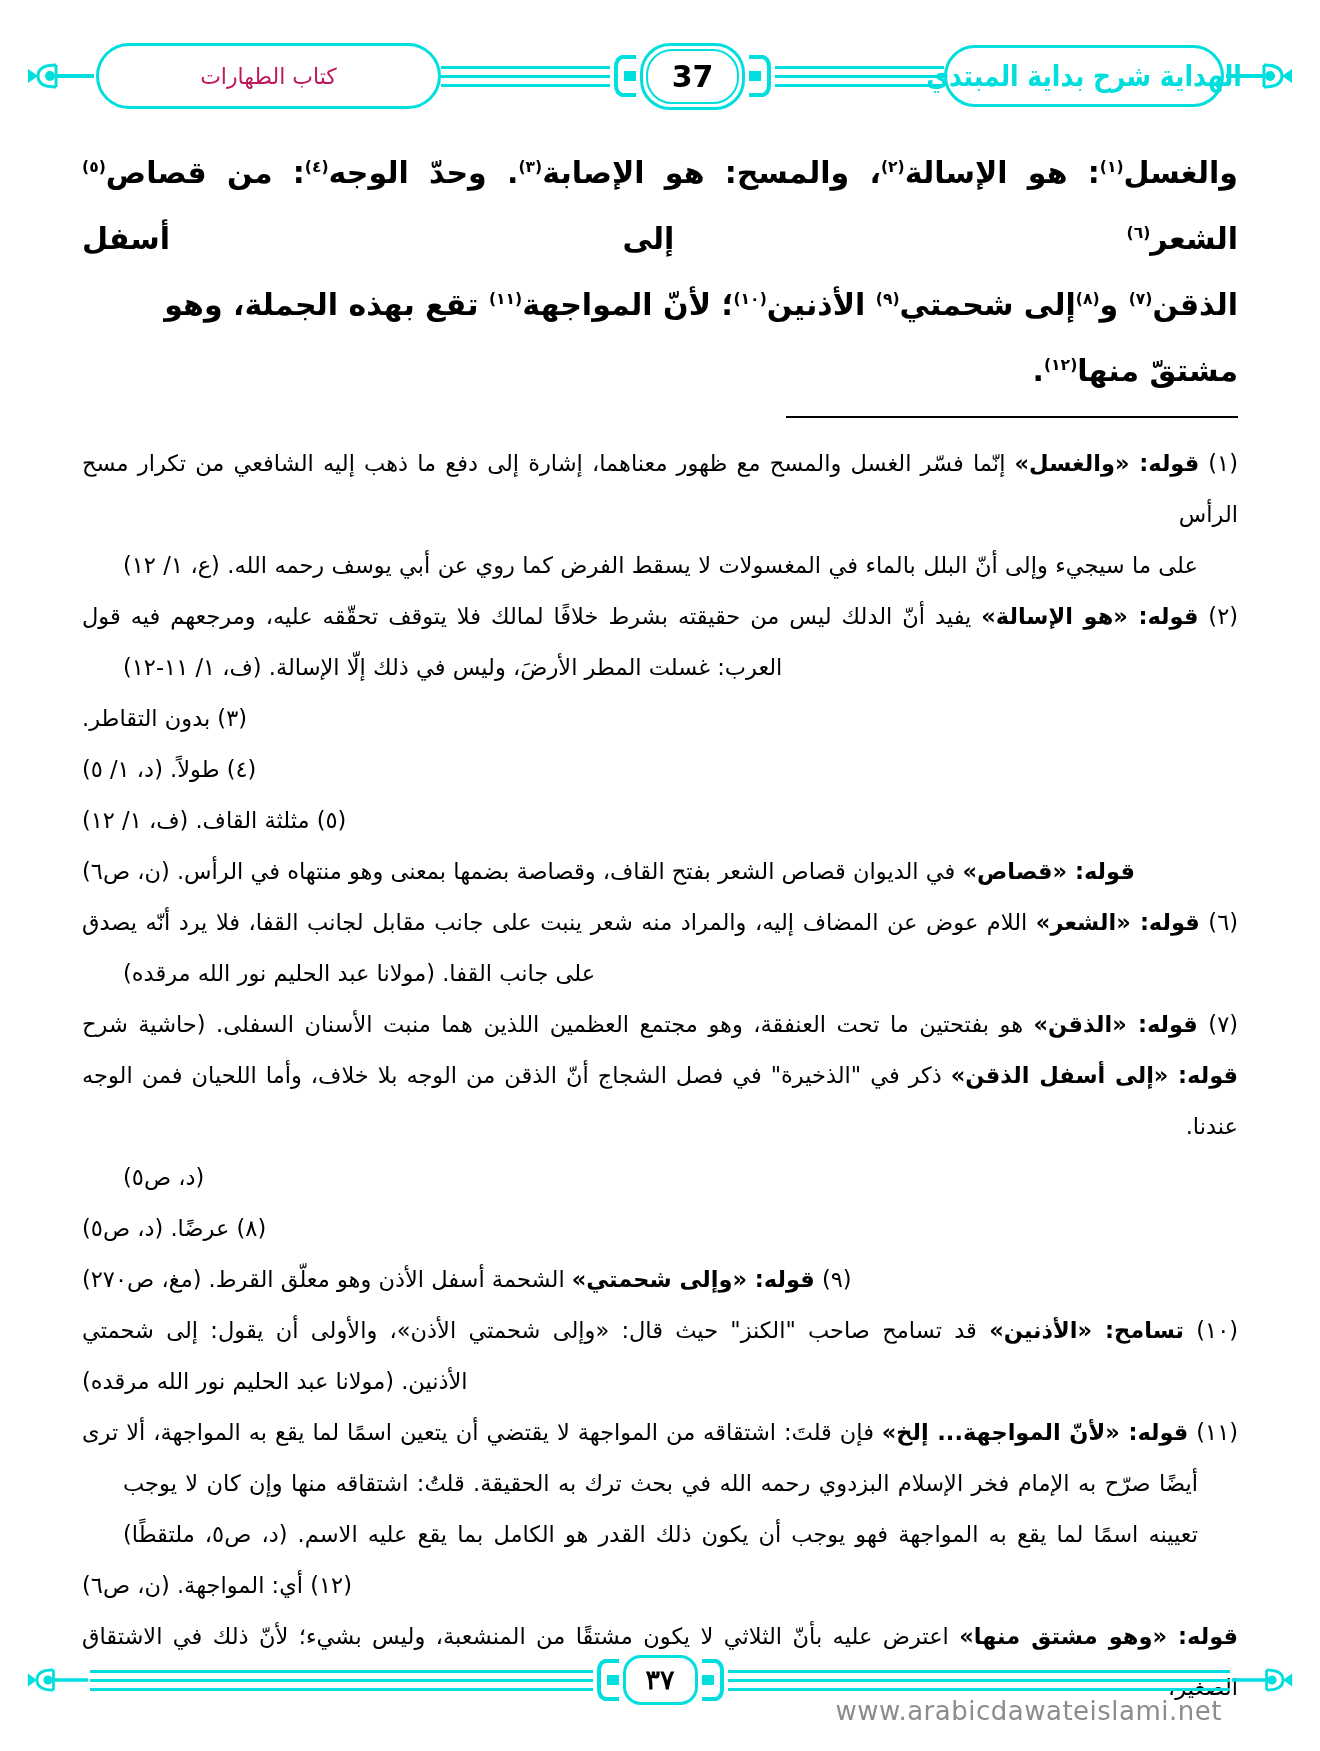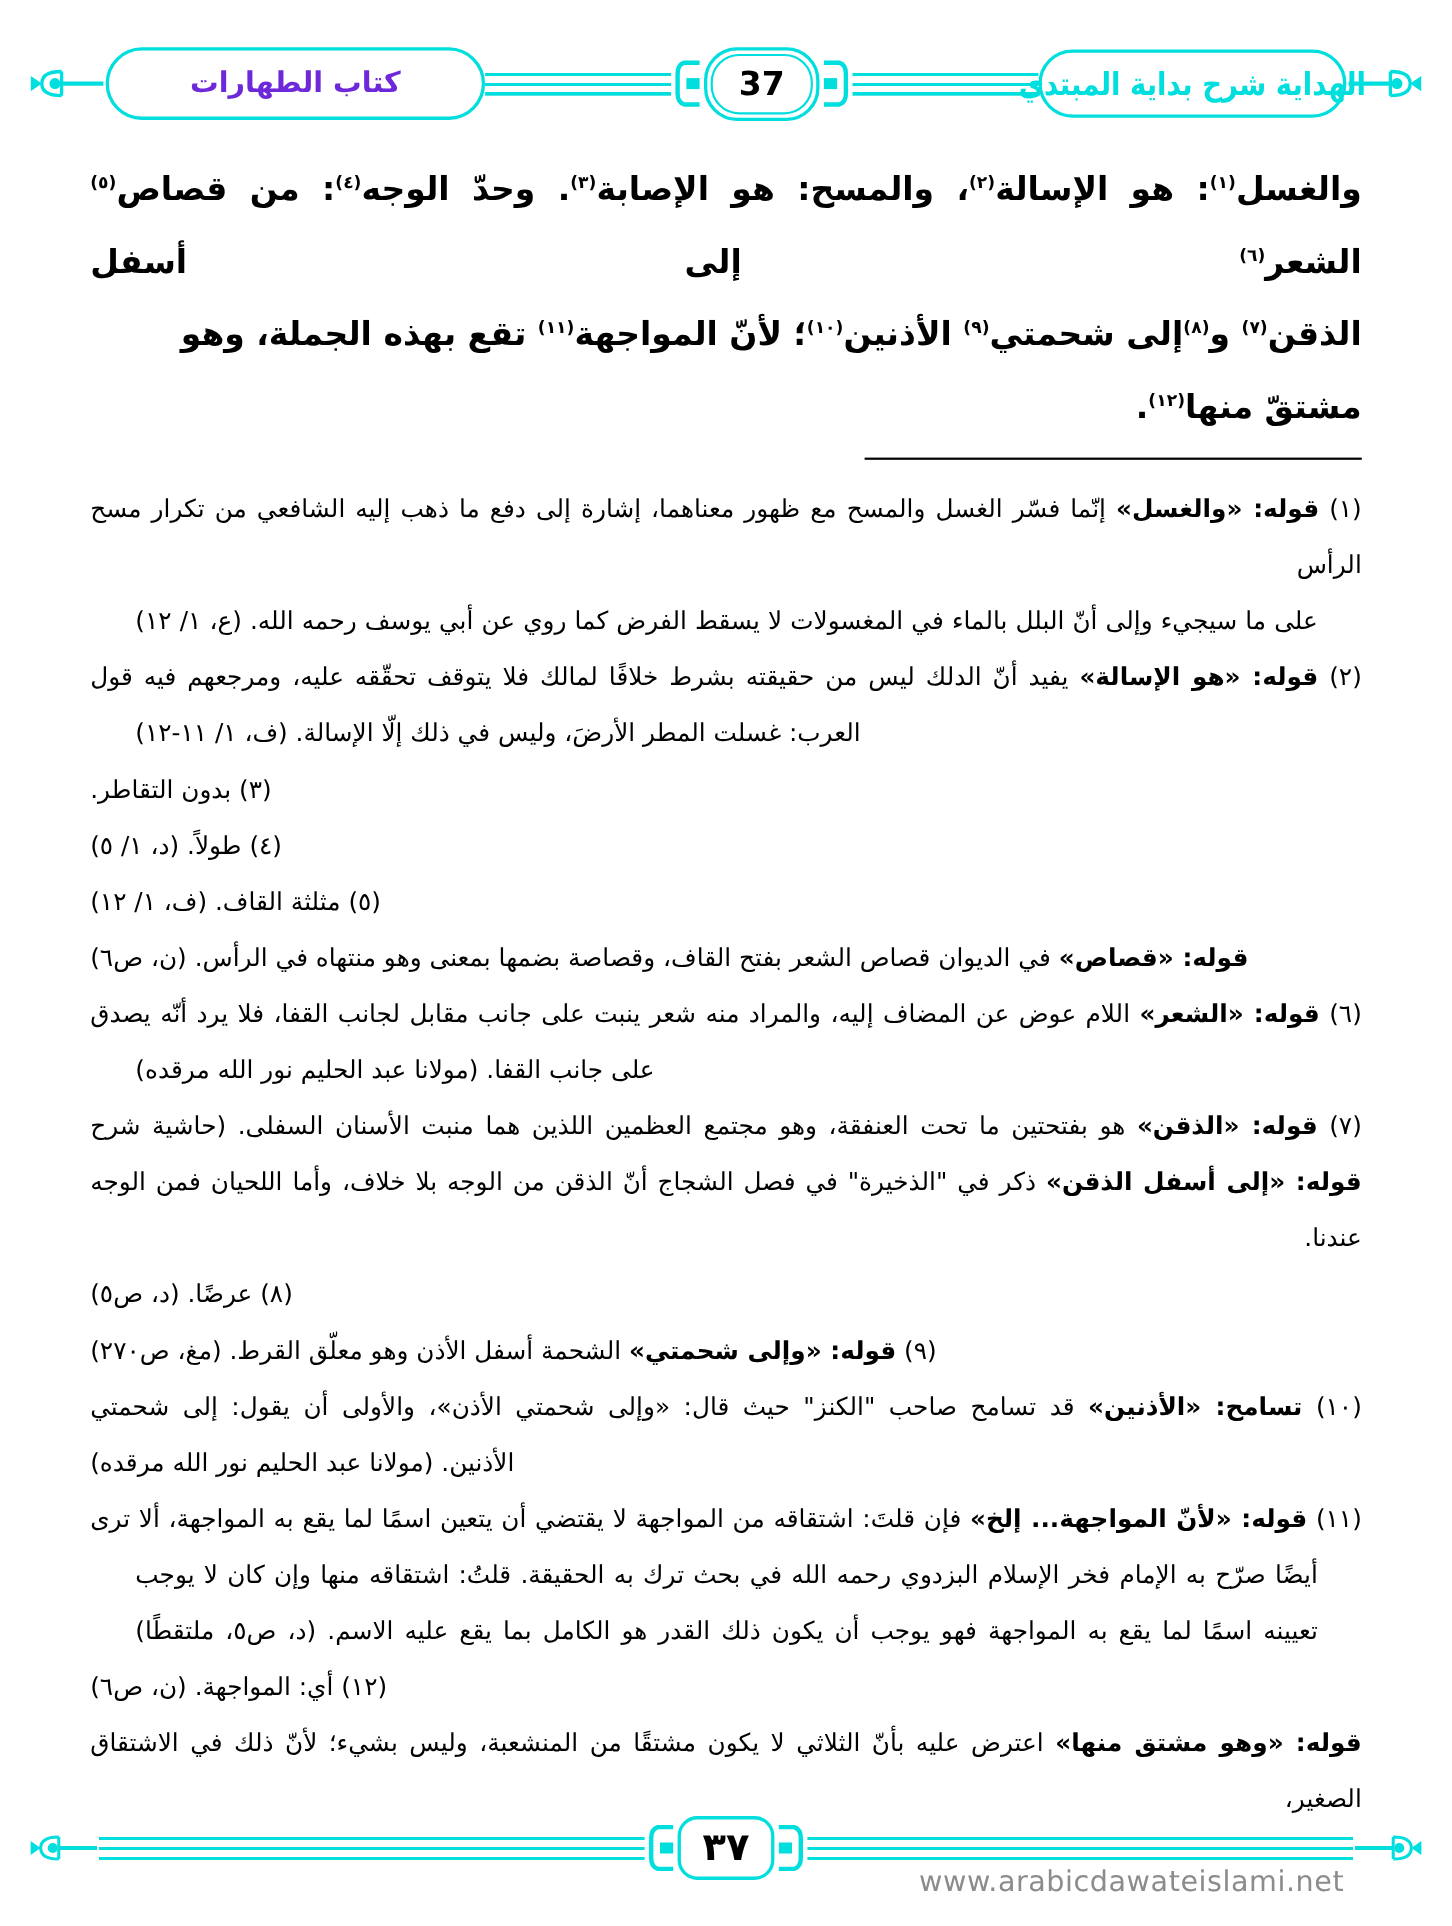--- a/index.html
+++ b/index.html
@@ -13,21 +13,21 @@
   .header-band{ margin:36px 26px 0 26px; height:80px; }
   .lines{
     flex:1; height:21px;
     background:repeating-linear-gradient(to bottom,#00dedd 0 3px, transparent 3px 9px);
   }
   .cartouche{
     border:3px solid #00dedd; border-radius:40px; background:#fff;
     display:flex; align-items:center; justify-content:center;
   }
   .left-cartouche{ width:345px; height:66px; }
-  .left-cartouche span{ font-size:26px; font-weight:bold; color:#6d28d9; }
+  .left-cartouche span{ font-size:22px; font-weight:normal; color:#be185d; }
   .right-cartouche{ width:280px; height:62px; }
   .right-cartouche span{
     font-size:25px; font-weight:bold; color:#00dedd; white-space:nowrap;
     transform:scaleY(1.15);
   }
   .page-pill{ border-radius:30px; padding:3px; }
   .pill-inner{
     display:block; border:2px solid #00dedd; border-radius:26px;
     padding:8px 24px; font-size:30px; font-weight:bold; color:#000;
   }
@@ -54,21 +54,21 @@
   }
   .fl.j{ text-align:justify; text-align-last:justify; }
   .fl.i1{ padding-right:40px;margin-left:41px; }
   .fl.i2{ padding-right:175px; }
   .fl.i3{ padding-right:285px; }
   .fl b{ font-weight:bold; }
   
   .footer-band{ position:absolute; left:26px; right:26px; top:1650px; height:60px; }
   .octagon{
     border:3px solid #00dedd; border-radius:18px; background:#fff;
-    padding:6px 20px; font-size:35px; font-weight:bold; color:#000;
+    padding:6px 20px; font-size:27px; font-weight:bold; color:#000;font-family:Liberation Serif, serif;
   }
   .watermark{
     position:absolute; top:1696px; right:98px; direction:ltr;
     font-size:26px; color:#8c8c8c; letter-spacing:0.5px;
   }
 </style>
 </head>
 <body>
 
 <div class="page">
@@ -121,20 +121,21 @@
       <div class="fl j">(٢) <b>قوله: «هو الإسالة»</b> يفيد أنّ الدلك ليس من حقيقته بشرط خلافًا لمالك فلا يتوقف تحقّقه عليه، ومرجعهم فيه قول</div>
       <div class="fl i1">العرب: غسلت المطر الأرضَ، وليس في ذلك إلّا الإسالة. (ف، ١/ ١١-١٢)</div>
       <div class="fl">(٣) بدون التقاطر.</div>
       <div class="fl">(٤) طولاً. (د، ١/ ٥)</div>
       <div class="fl">(٥) مثلثة القاف. (ف، ١/ ١٢)</div>
       <div class="fl"><b>قوله: «قصاص»</b> في الديوان قصاص الشعر بفتح القاف، وقصاصة بضمها بمعنى وهو منتهاه في الرأس. (ن، ص٦)</div>
       <div class="fl j">(٦) <b>قوله: «الشعر»</b> اللام عوض عن المضاف إليه، والمراد منه شعر ينبت على جانب مقابل لجانب القفا، فلا يرد أنّه يصدق</div>
       <div class="fl i1">على جانب القفا. (مولانا عبد الحليم نور الله مرقده)</div>
       <div class="fl j">(٧) <b>قوله: «الذقن»</b> هو بفتحتين ما تحت العنفقة، وهو مجتمع العظمين اللذين هما منبت الأسنان السفلى. (حاشية شرح</div>
       <div class="fl j"><b>قوله: «إلى أسفل الذقن»</b> ذكر في "الذخيرة" في فصل الشجاج أنّ الذقن من الوجه بلا خلاف، وأما اللحيان فمن الوجه عندنا.</div>
+      <div class="fl i1">(د، ص٥)</div>
       <div class="fl">(٨) عرضًا. (د، ص٥)</div>
       <div class="fl">(٩) <b>قوله: «وإلى شحمتي»</b> الشحمة أسفل الأذن وهو معلّق القرط. (مغ، ص٢٧٠)</div>
       <div class="fl j">(١٠) <b>تسامح: «الأذنين»</b> قد تسامح صاحب "الكنز" حيث قال: «وإلى شحمتي الأذن»، والأولى أن يقول: إلى شحمتي</div>
       <div class="fl i3">الأذنين. (مولانا عبد الحليم نور الله مرقده)</div>
       <div class="fl j">(١١) <b>قوله: «لأنّ المواجهة... إلخ»</b> فإن قلتَ: اشتقاقه من المواجهة لا يقتضي أن يتعين اسمًا لما يقع به المواجهة، ألا ترى</div>
       <div class="fl i1 j">أيضًا صرّح به الإمام فخر الإسلام البزدوي رحمه الله في بحث ترك به الحقيقة. قلتُ: اشتقاقه منها وإن كان لا يوجب</div>
       <div class="fl i1 j">تعيينه اسمًا لما يقع به المواجهة فهو يوجب أن يكون ذلك القدر هو الكامل بما يقع عليه الاسم. (د، ص٥، ملتقطًا)</div>
       <div class="fl">(١٢) أي: المواجهة. (ن، ص٦)</div>
       <div class="fl j"><b>قوله: «وهو مشتق منها»</b> اعترض عليه بأنّ الثلاثي لا يكون مشتقًا من المنشعبة، وليس بشيء؛ لأنّ ذلك في الاشتقاق الصغير،</div>
 

